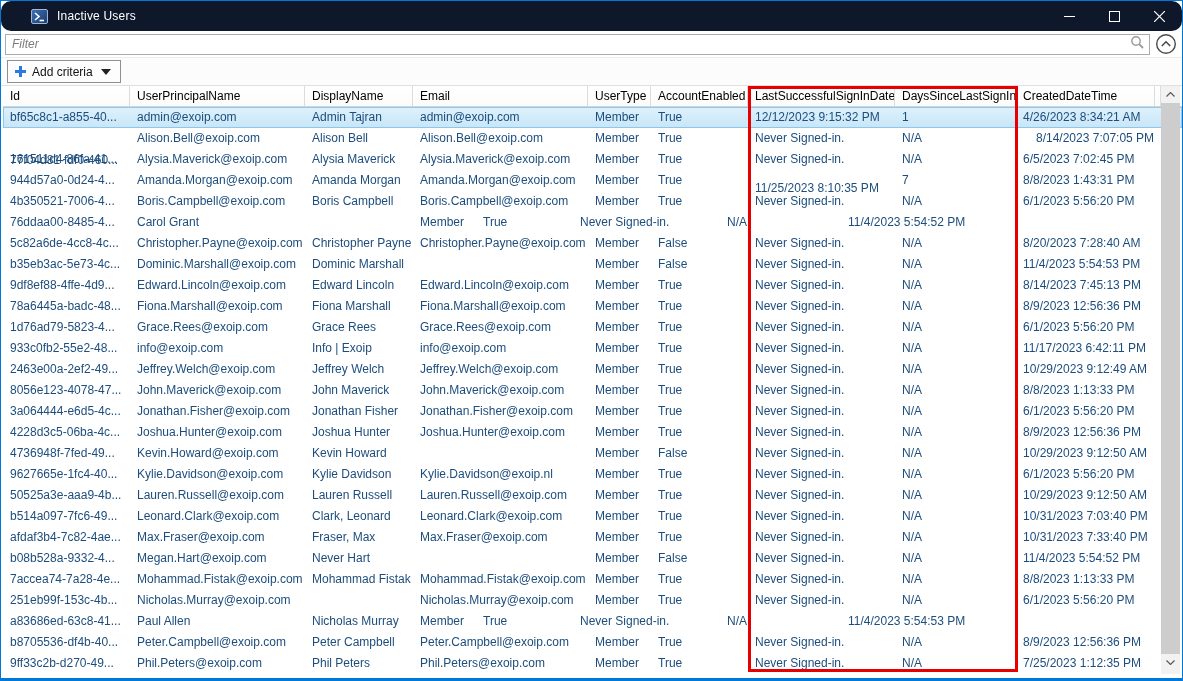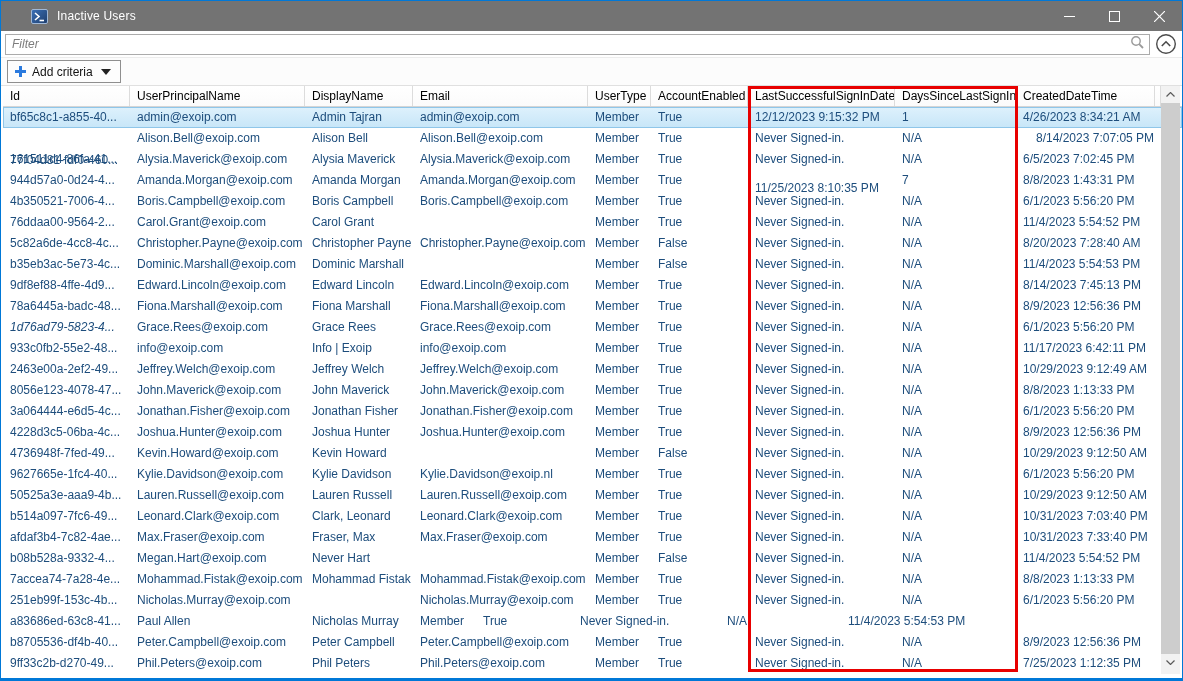--- a/index.html
+++ b/index.html
@@ -8,22 +8,22 @@
 
   .window {
     position:relative; width:1183px; height:681px;
     background:#ffffff;
     border:1px solid #0078d7; border-bottom-width:3px;
     overflow:hidden;
   }
 
   
   .titlebar {
-    height:30px; background:#737373; color:#fff;
-    display:flex; align-items:center;
+    height:30px; background:#0f172a; color:#fff;
+    display:flex; align-items:center;border-radius:10px;
   }
   .app-icon {
     width:17px; height:15px; margin-left:30px; margin-right:9px;
     background:linear-gradient(135deg,#3a6fb5 0%,#1f3f6f 100%);
     border:1px solid #9fb8d8; border-radius:2px;
     position:relative; flex:0 0 auto;
   }
   .app-icon svg { position:absolute; left:1px; top:1px; }
   .title-text { font-size:12px; letter-spacing:0.2px; }
   .caption-buttons { margin-left:auto; display:flex; height:100%; }
@@ -232,22 +232,21 @@
           <div class="gcell" style="width: 175px;">Boris.Campbell@exoip.com</div>
           <div class="gcell" style="width: 108px;">Boris Campbell</div>
           <div class="gcell" style="width: 175px;">Boris.Campbell@exoip.com</div>
           <div class="gcell" style="width: 63px;">Member</div>
           <div class="gcell" style="width: 97px;">True</div>
           <div class="gcell" style="width: 147px;">Never Signed-in.</div>
           <div class="gcell" style="width: 121px;">N/A</div>
           <div class="gcell" style="width: 139px;">6/1/2023 5:56:20 PM</div>
         </div>
         <div class="grow">
-          <div class="gcell" style="width: 127px;">76ddaa00-9564-2...</div>
-          <div class="gcell" style="width: 175px;">Carol.Grant@exoip.com</div>
+          <div class="gcell" style="width: 127px;">76ddaa00-8485-4...</div>
           <div class="gcell" style="width: 108px;">Carol Grant</div>
           <div class="gcell" style="width: 175px;"></div>
           <div class="gcell" style="width: 63px;">Member</div>
           <div class="gcell" style="width: 97px;">True</div>
           <div class="gcell" style="width: 147px;">Never Signed-in.</div>
           <div class="gcell" style="width: 121px;">N/A</div>
           <div class="gcell" style="width: 139px;">11/4/2023 5:54:52 PM</div>
         </div>
         <div class="grow">
           <div class="gcell" style="width: 127px;">5c82a6de-4cc8-4c...</div>
@@ -287,21 +286,21 @@
           <div class="gcell" style="width: 175px;">Fiona.Marshall@exoip.com</div>
           <div class="gcell" style="width: 108px;">Fiona Marshall</div>
           <div class="gcell" style="width: 175px;">Fiona.Marshall@exoip.com</div>
           <div class="gcell" style="width: 63px;">Member</div>
           <div class="gcell" style="width: 97px;">True</div>
           <div class="gcell" style="width: 147px;">Never Signed-in.</div>
           <div class="gcell" style="width: 121px;">N/A</div>
           <div class="gcell" style="width: 139px;">8/9/2023 12:56:36 PM</div>
         </div>
         <div class="grow">
-          <div class="gcell" style="width: 127px; font-style: italic;">1d76ad79-5823-4...</div>
+          <div class="gcell" style="width: 127px;">1d76ad79-5823-4...</div>
           <div class="gcell" style="width: 175px;">Grace.Rees@exoip.com</div>
           <div class="gcell" style="width: 108px;">Grace Rees</div>
           <div class="gcell" style="width: 175px;">Grace.Rees@exoip.com</div>
           <div class="gcell" style="width: 63px;">Member</div>
           <div class="gcell" style="width: 97px;">True</div>
           <div class="gcell" style="width: 147px;">Never Signed-in.</div>
           <div class="gcell" style="width: 121px;">N/A</div>
           <div class="gcell" style="width: 139px;">6/1/2023 5:56:20 PM</div>
         </div>
         <div class="grow">

